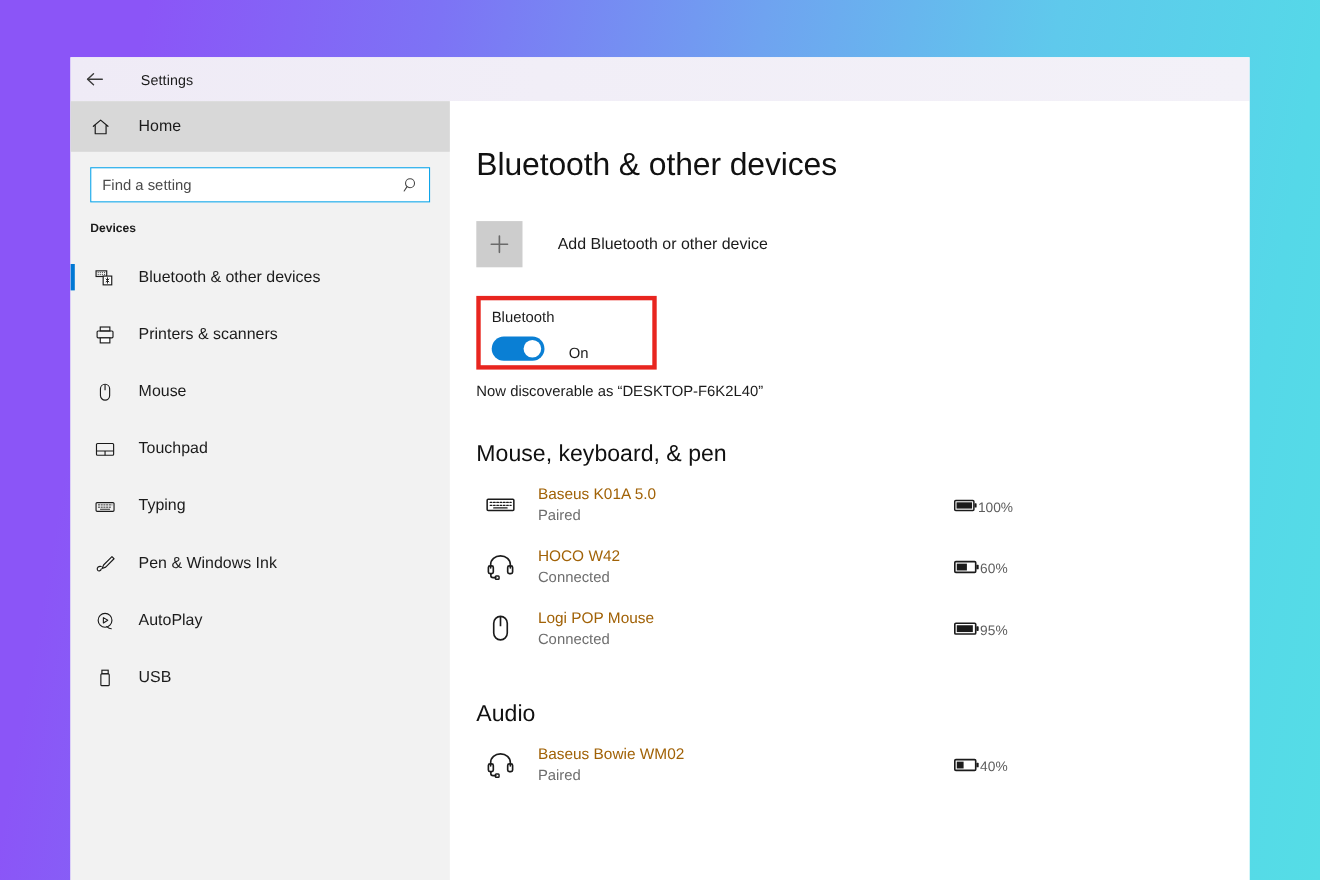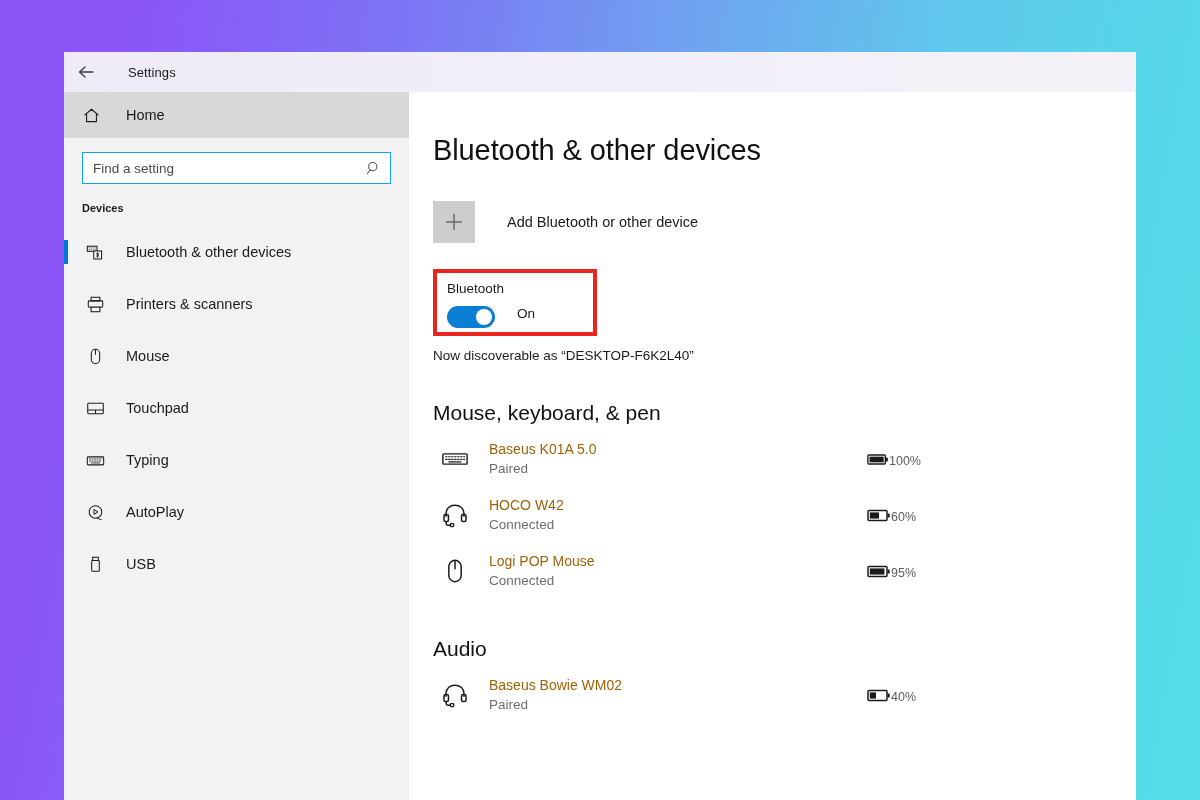--- a/index.html
+++ b/index.html
@@ -137,21 +137,21 @@
     width:164px;
     padding:12px 0 8px 14px;
   }
   #bluetooth-highlight {
     position:absolute;
     left:0; top:0; right:0; bottom:0;
     border:4px solid #e8251f;
     pointer-events:none;
   }
   #bluetooth-label { font-size:13.5px; color:#1b1b1b; }
-  #toggle-row { display:flex; align-items:flex-start; margin-top:10px; }
+  #toggle-row { display:flex; align-items:flex-end; margin-top:10px; }
   #bluetooth-toggle {
     width:48px; height:22px; border-radius:11px;
     background:#0a7fd4; position:relative;
     flex:0 0 48px;
   }
   #bluetooth-toggle .knob {
     position:absolute; right:3px; top:3px;
     width:16px; height:16px; border-radius:8px;
     background:#ffffff;
   }
@@ -278,20 +278,29 @@
         <div class="nav-item">
           <span class="nav-ic">
             <svg width="19" height="19" viewBox="0 0 20 20">
               <rect x="1.4" y="6.2" width="17.2" height="8.4" rx="1" fill="none" stroke="#1b1b1b" stroke-width="1.1"></rect>
               <path d="M3.6 8.4h1.2M6.2 8.4h1.2M8.8 8.4h1.2M11.4 8.4h1.2M14 8.4h1.2M16.6 8.4h0M3.6 10.6h1.2M6.2 10.6h1.2M8.8 10.6h1.2M11.4 10.6h1.2M14 10.6h1.2M5.6 12.6h8.8" stroke="#1b1b1b" stroke-width=".85" stroke-linecap="round"></path>
             </svg>
           </span>
           <span class="nav-label">Typing</span>
         </div>
 
+        <div class="nav-item">
+          <span class="nav-ic">
+            <svg width="19" height="19" viewBox="0 0 20 20">
+              <path d="M16.6 3.2 L8.6 11.2 L7.2 14.6 L10.6 13.2 L18.6 5.2 Z" fill="none" stroke="#1b1b1b" stroke-width="1.1" stroke-linejoin="round"></path>
+              <path d="M6.4 12.6 C4 12 2 13.4 2.6 15.6 C3.2 17.6 6 17.2 6.4 15" fill="none" stroke="#1b1b1b" stroke-width="1.1" stroke-linecap="round"></path>
+            </svg>
+          </span>
+          <span class="nav-label">Pen &amp; Windows Ink</span>
+        </div>
 
         <div class="nav-item">
           <span class="nav-ic">
             <svg width="19" height="19" viewBox="0 0 20 20">
               <circle cx="10" cy="9.4" r="6.6" fill="none" stroke="#1b1b1b" stroke-width="1.1"></circle>
               <path d="M8.4 6.8 L12.6 9.4 L8.4 12 Z" fill="none" stroke="#1b1b1b" stroke-width="1.05" stroke-linejoin="round"></path>
               <path d="M11.6 15.4 C13 16.6 14.6 17.4 16 17.4" fill="none" stroke="#1b1b1b" stroke-width="1.05" stroke-linecap="round"></path>
             </svg>
           </span>
           <span class="nav-label">AutoPlay</span>

